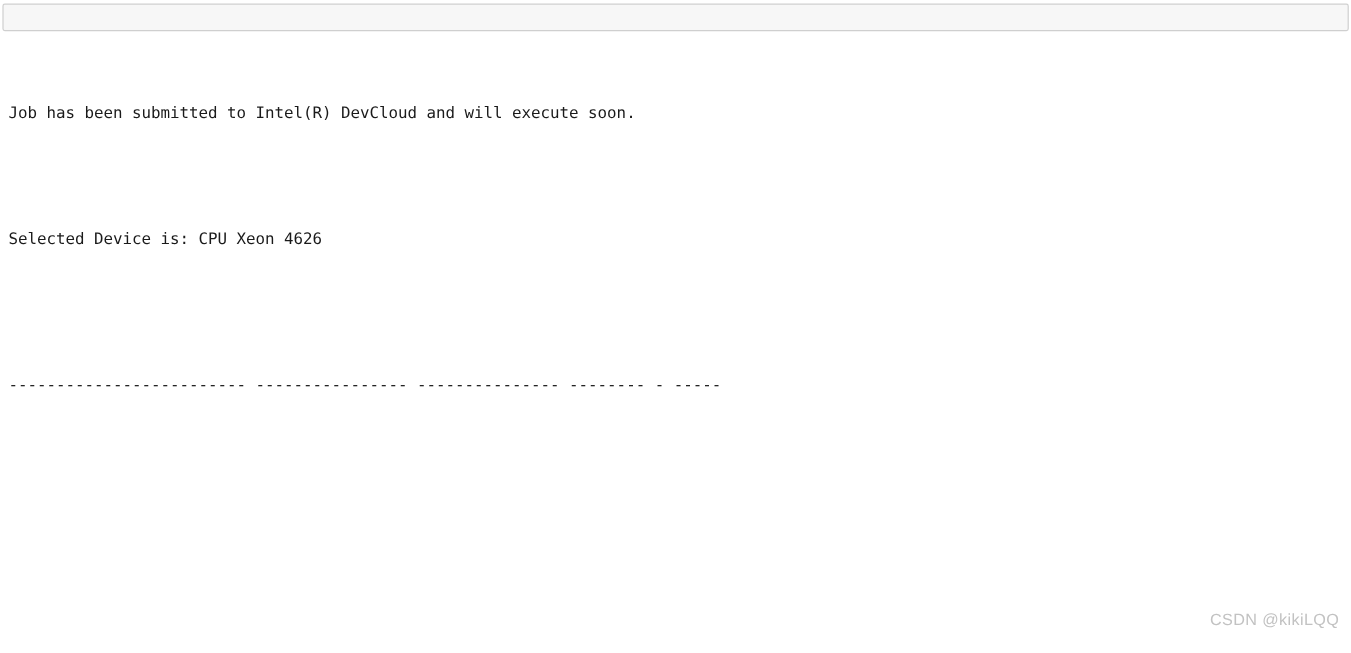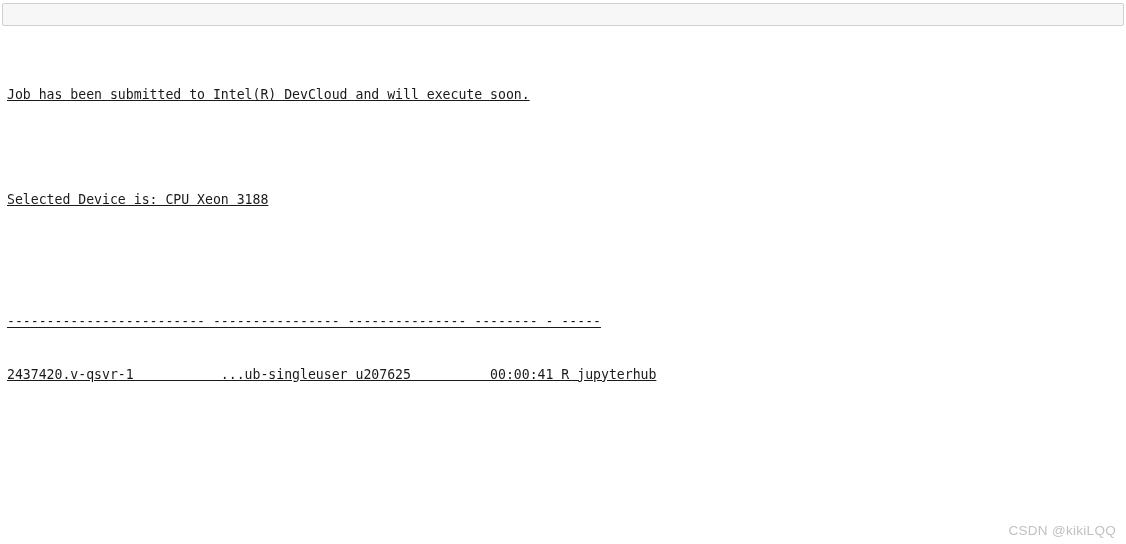--- a/index.html
+++ b/index.html
@@ -35,51 +35,50 @@
 
   
   .cell-output {
     padding: 8px 0 0 7px;
     font-size: 13.2px;
     line-height: 17.45px;
     color: #1a1a1a;
     white-space: pre;
     letter-spacing: -0.02px;
   }
-  .out-line { white-space: pre; min-height: 17.45px; text-decoration: underline; }
+  .out-line { white-space: pre; min-height: 17.45px; }
   .blank { height: 17.45px; }
 
   
   .watermark {
     position: absolute;
     right: 10px;
-    bottom: 6px;
+    bottom: 20px;
     font-family: "Liberation Sans", sans-serif;
     font-size: 13.5px;
     color: #c2c2c2;
     letter-spacing: 0.3px;
     user-select: none;
   }
 </style>
 </head>
 <body>
 
 <div class="cell-input">
   
 </div>
 
 <div class="cell-output">
 
   <div class="out-line">Job has been submitted to Intel(R) DevCloud and will execute soon.</div>
   <div class="blank"></div>
-  <div class="out-line">Selected Device is: CPU Xeon 3188</div>
+  <div class="out-line">Selected Device is: CPU Xeon 4626</div>
   <div class="blank"></div>
 
   <div class="out-line">------------------------- ---------------- --------------- -------- - -----</div>
-  <div class="out-line">2437420.v-qsvr-1           ...ub-singleuser u207625          00:00:41 R jupyterhub</div>
 
   <div class="blank"></div>
 
   
 
   
 
   
   
   

